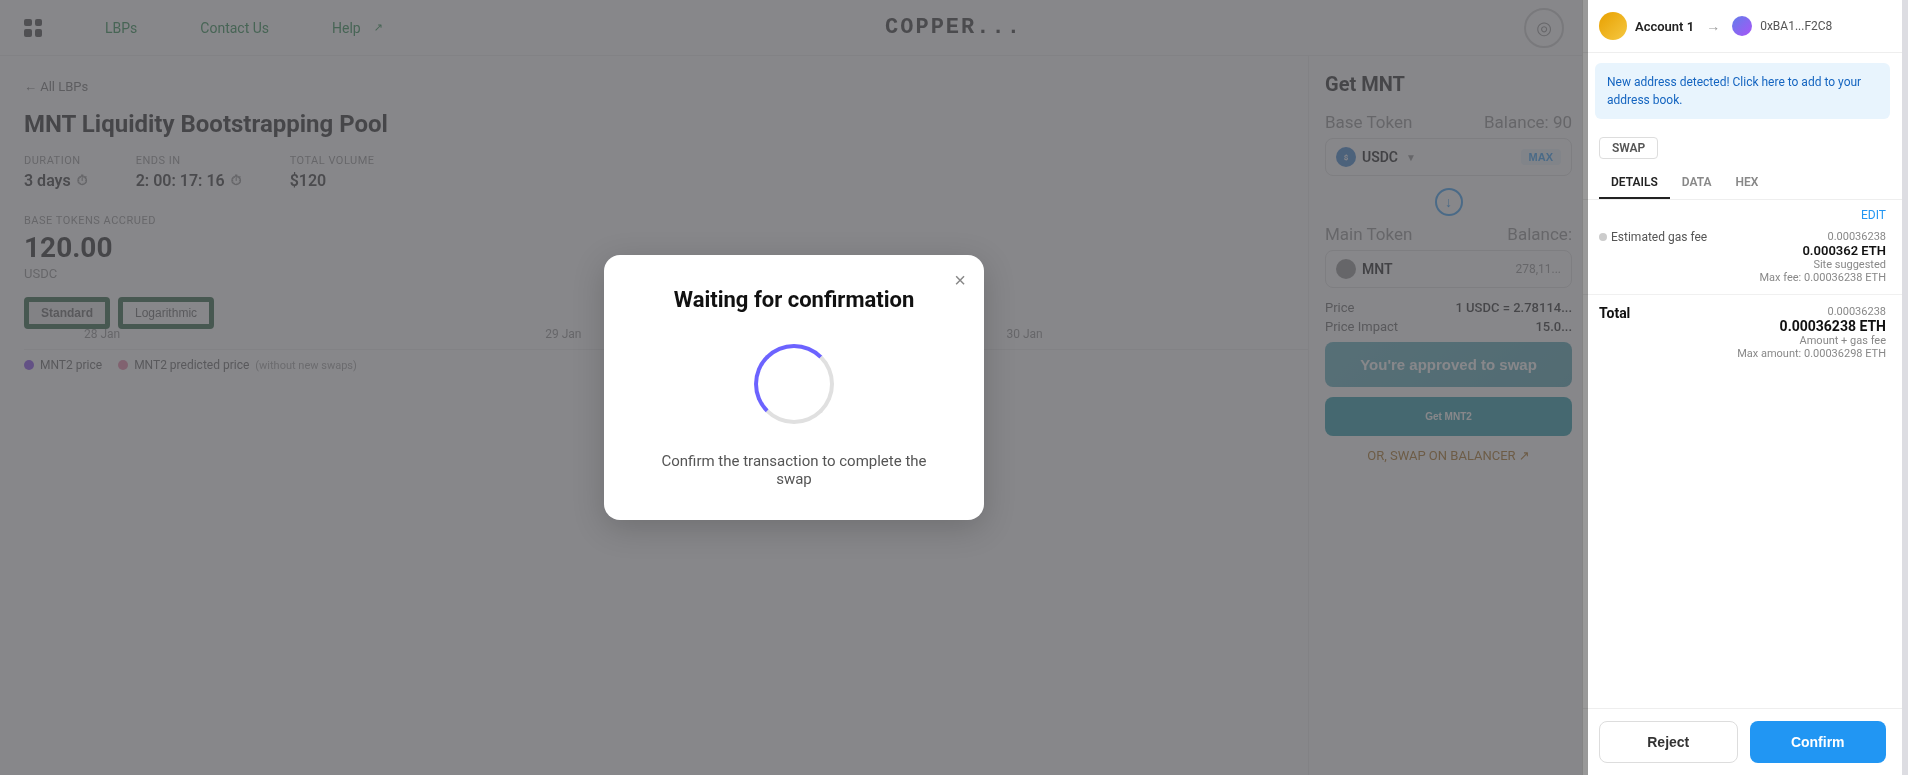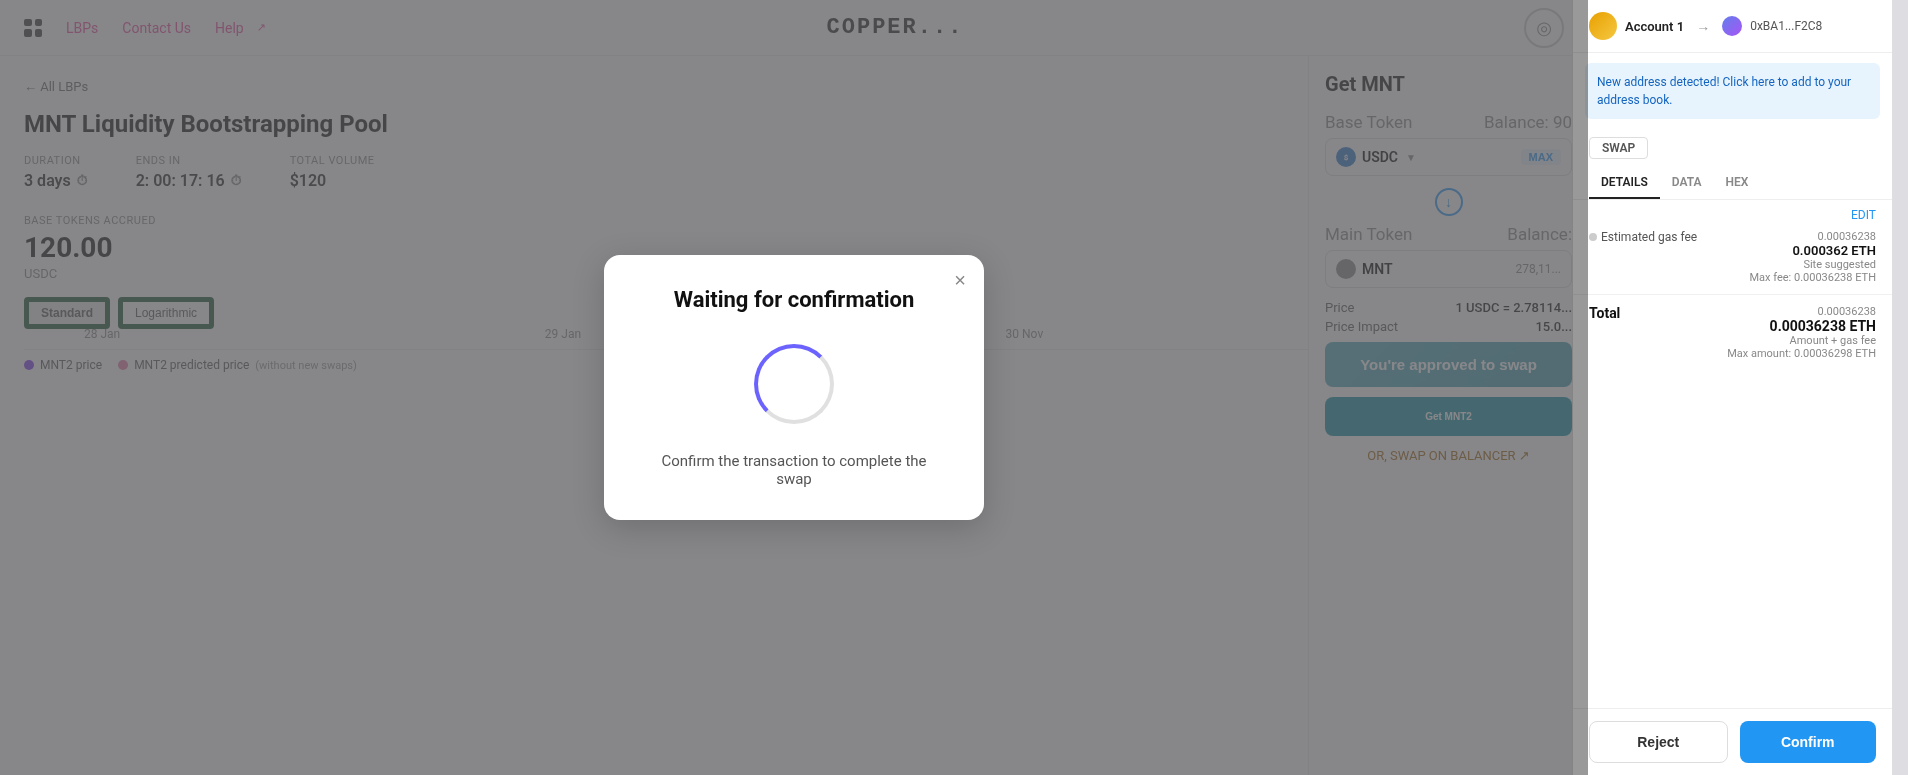--- a/index.html
+++ b/index.html
@@ -41,21 +41,21 @@
     .nav-logo {
       display: flex; align-items: center; gap: 6px;
     }
     .nav-grid-icon {
       display: grid; grid-template-columns: 1fr 1fr; gap: 3px; width: 18px; height: 18px;
     }
     .nav-grid-icon span {
       background: #333; border-radius: 2px;
     }
     .nav-link {
-      font-size: 14px; color: #ec4899; text-decoration: none; cursor: pointer;
+      font-size: 14px; color: #15803d; text-decoration: none; cursor: pointer; margin-left: 39px;
     }
     .nav-link-ext { display: flex; align-items: center; gap: 13px; }
     .brand-title {
       font-size: 22px; font-weight: 700; letter-spacing: 2px; text-align: center;
       flex: 1; color: #222;
       font-family: 'Courier New', monospace;
       text-transform: uppercase;
     }
 
     
@@ -143,21 +143,21 @@
     .get-mnt-btn {
       width: 100%; padding: 14px; background: #0d8fa0;
       color: #fff; border: none; border-radius: 8px; font-size: 10px; font-weight: 600;
       cursor: pointer; margin-bottom: 12px;
     }
     .swap-balancer { text-align: center; font-size: 13px; color: #a16207; }
 
     
     .metamask-panel {
       position: absolute;
-      top: 0; right: 16px;
+      top: 0; right: 6px;
       width: 320px;
       height: 775px;
       background: #fff;
       border-left: 1px solid #ddd;
       z-index: 2;
       display: flex;
       flex-direction: column;
     }
     .mm-header {
       display: flex; align-items: center; gap: 8px; padding: 12px 16px;
@@ -329,21 +329,21 @@
       <button class="chart-btn active">Standard</button>
       <button class="chart-btn">Logarithmic</button>
     </div>
 
     
 
     
     <div style="display:flex;justify-content:space-between;padding:0 60px 0 60px;font-size:12px;color:#888;margin-top:-10px;">
       <span>28 Jan</span>
       <span>29 Jan</span>
-      <span>30 Nov</span>
+      <span>30 Jan</span>
       <span>31 Jan</span>
     </div>
 
     
     <div class="chart-legend">
       <div class="legend-item">
         <div class="legend-dot" style="background:#7c3aed;"></div>
         <span>MNT2 price</span>
       </div>
       <div class="legend-item">

